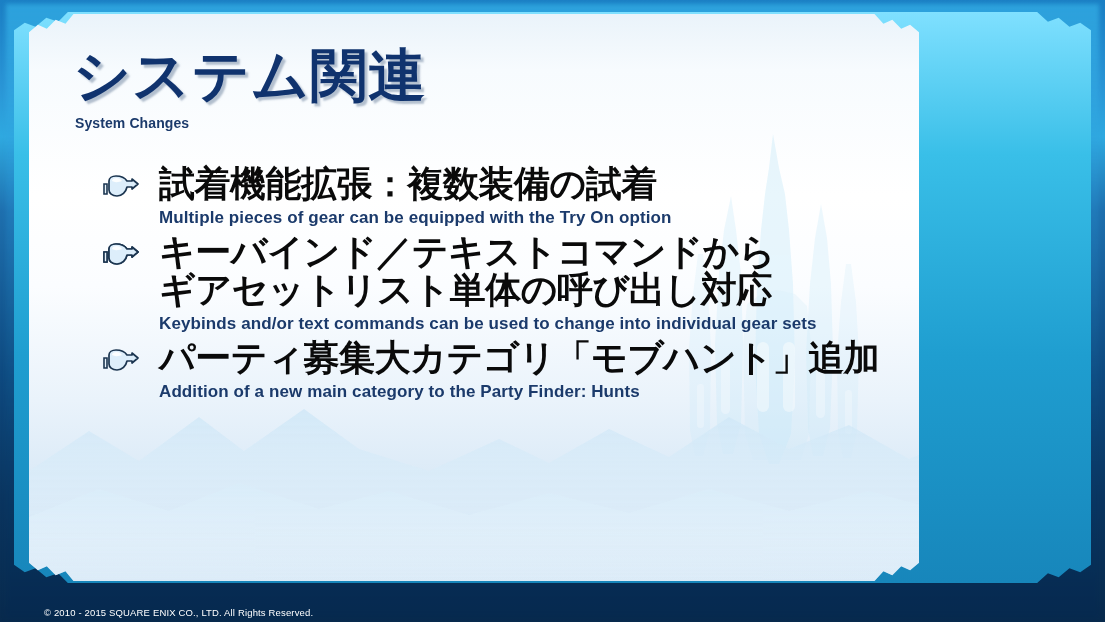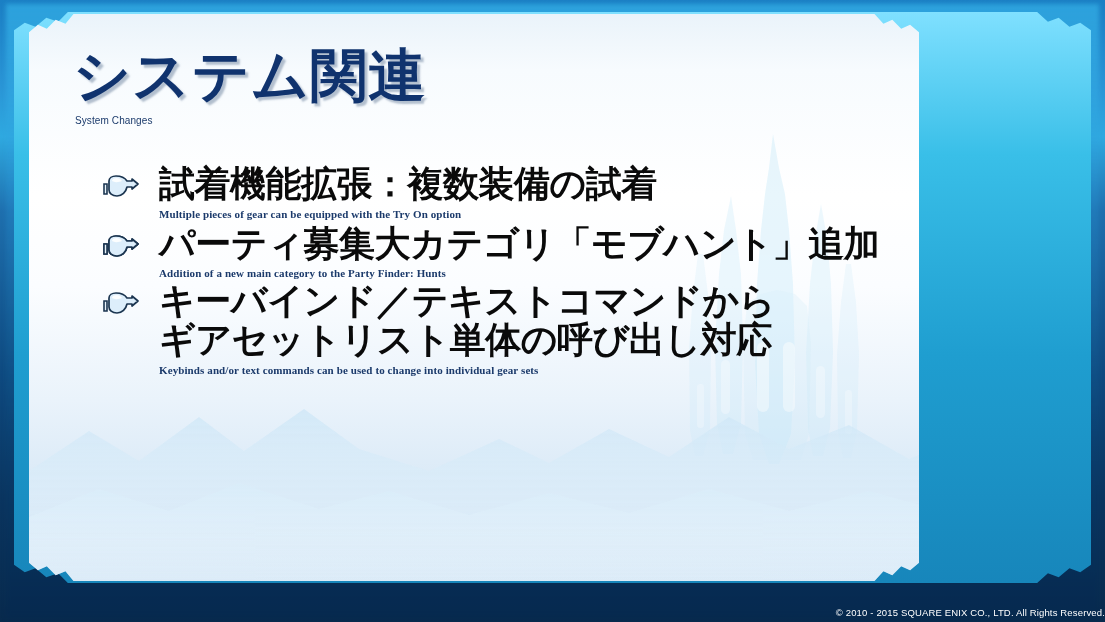--- a/index.html
+++ b/index.html
@@ -120,22 +120,22 @@
     letter-spacing: 1px;
     color: #10336e;
     text-shadow: 3px 3px 2px rgba(120,140,165,0.55);
     line-height: 1;
     white-space: nowrap;
   }
   .subtitle-main {
     position: absolute;
     left: 46px;
     top: 101px;
-    font-size: 10px;
-    font-weight: 400;
+    font-size: 14px;
+    font-weight: 700;
     color: #1b3a6b;
     letter-spacing: 0.1px;
   }
 
   .bullets {
     position: absolute;
     left: 70px;
     top: 152px;
     width: 1000px;
   }
@@ -156,38 +156,37 @@
   .jp {
     font-size: 36px;
     font-weight: 700;
     color: #0a0a0a;
     line-height: 1.02;
     letter-spacing: -0.5px;
     white-space: nowrap;
   }
   .jp.line2 { margin-top: 2px; }
   .en {
-    font-size: 11px;
+    font-size: 17px;
     font-weight: 700;
     color: #1b3a6b;
     margin-top: 5px;
     letter-spacing: 0.1px;
-    font-family: Liberation Serif, serif;
   }
 
   .b1 { margin-bottom: 6px; }
   .b2 { margin-bottom: 6px; }
   .b3 { margin-bottom: 6px; }
 
   
   .footer {
     position: absolute;
     left: 0; right: 0;
     bottom: 4px;
-    text-align: right;
+    text-align: left;
     color: #ffffff;
     font-size: 9.5px;
     letter-spacing: 0.15px;
     margin-left: 44px;
   }
 </style>
 </head>
 <body>
 
 <div class="slide">
@@ -258,47 +257,47 @@
             <g>
               <path d="M8 12 L8 22 L5 22 L5 12 Z" fill="#e8f3fb" stroke="#1b3550" stroke-width="1.6"></path>
               <path d="M10 9 C10 6 13 4 17 4 C22 4 26 6 28 9 L33 9 L33 7 L39 12 L33 17 L33 15 L28 15 C27 20 23 24 18 24 C13 24 10 21 10 18 Z" fill="#ddeefb" stroke="#1b3550" stroke-width="1.7" stroke-linejoin="round"></path>
               <path d="M13 9 C13 7 15 6 17.5 6 C20 6 22 7 23 9 C21 10 18 10.5 16 10 C14.5 9.7 13.5 9.4 13 9 Z" fill="#ffffff" opacity="0.9"></path>
             </g>
           </svg>
           <div class="bullet-body">
           </div>
         </div>
 
-        <div class="bullet b4">
-          <svg class="bullet-icon" viewBox="0 0 44 34">
-            <g>
-              <path d="M8 12 L8 22 L5 22 L5 12 Z" fill="#e8f3fb" stroke="#1b3550" stroke-width="1.6"></path>
-              <path d="M10 9 C10 6 13 4 17 4 C22 4 26 6 28 9 L33 9 L33 7 L39 12 L33 17 L33 15 L28 15 C27 20 23 24 18 24 C13 24 10 21 10 18 Z" fill="#ddeefb" stroke="#1b3550" stroke-width="1.7" stroke-linejoin="round"></path>
-              <path d="M13 9 C13 7 15 6 17.5 6 C20 6 22 7 23 9 C21 10 18 10.5 16 10 C14.5 9.7 13.5 9.4 13 9 Z" fill="#ffffff" opacity="0.9"></path>
-            </g>
-          </svg>
-          <div class="bullet-body">
-            <div class="jp">パーティ募集大カテゴリ「モブハント」追加</div>
-            <div class="en">Addition of a new main category to the Party Finder: Hunts</div>
-          </div>
-        </div>
-
         <div class="bullet b3">
           <svg class="bullet-icon" viewBox="0 0 44 34">
             <g>
               <path d="M8 12 L8 22 L5 22 L5 12 Z" fill="#e8f3fb" stroke="#1b3550" stroke-width="1.6"></path>
               <path d="M10 9 C10 6 13 4 17 4 C22 4 26 6 28 9 L33 9 L33 7 L39 12 L33 17 L33 15 L28 15 C27 20 23 24 18 24 C13 24 10 21 10 18 Z" fill="#ddeefb" stroke="#1b3550" stroke-width="1.7" stroke-linejoin="round"></path>
               <path d="M13 9 C13 7 15 6 17.5 6 C20 6 22 7 23 9 C21 10 18 10.5 16 10 C14.5 9.7 13.5 9.4 13 9 Z" fill="#ffffff" opacity="0.9"></path>
             </g>
           </svg>
           <div class="bullet-body">
             <div class="jp">キーバインド／テキストコマンドから</div>
             <div class="jp line2">ギアセットリスト単体の呼び出し対応</div>
             <div class="en">Keybinds and/or text commands can be used to change into individual gear sets</div>
           </div>
         </div>
 
+        <div class="bullet b4">
+          <svg class="bullet-icon" viewBox="0 0 44 34">
+            <g>
+              <path d="M8 12 L8 22 L5 22 L5 12 Z" fill="#e8f3fb" stroke="#1b3550" stroke-width="1.6"></path>
+              <path d="M10 9 C10 6 13 4 17 4 C22 4 26 6 28 9 L33 9 L33 7 L39 12 L33 17 L33 15 L28 15 C27 20 23 24 18 24 C13 24 10 21 10 18 Z" fill="#ddeefb" stroke="#1b3550" stroke-width="1.7" stroke-linejoin="round"></path>
+              <path d="M13 9 C13 7 15 6 17.5 6 C20 6 22 7 23 9 C21 10 18 10.5 16 10 C14.5 9.7 13.5 9.4 13 9 Z" fill="#ffffff" opacity="0.9"></path>
+            </g>
+          </svg>
+          <div class="bullet-body">
+            <div class="jp">パーティ募集大カテゴリ「モブハント」追加</div>
+            <div class="en">Addition of a new main category to the Party Finder: Hunts</div>
+          </div>
+        </div>
+
       </div>
     </div>
   </div>
 
   <div class="footer">© 2010 - 2015 SQUARE ENIX CO., LTD. All Rights Reserved.</div>
 </div>
 
 </body></html>

